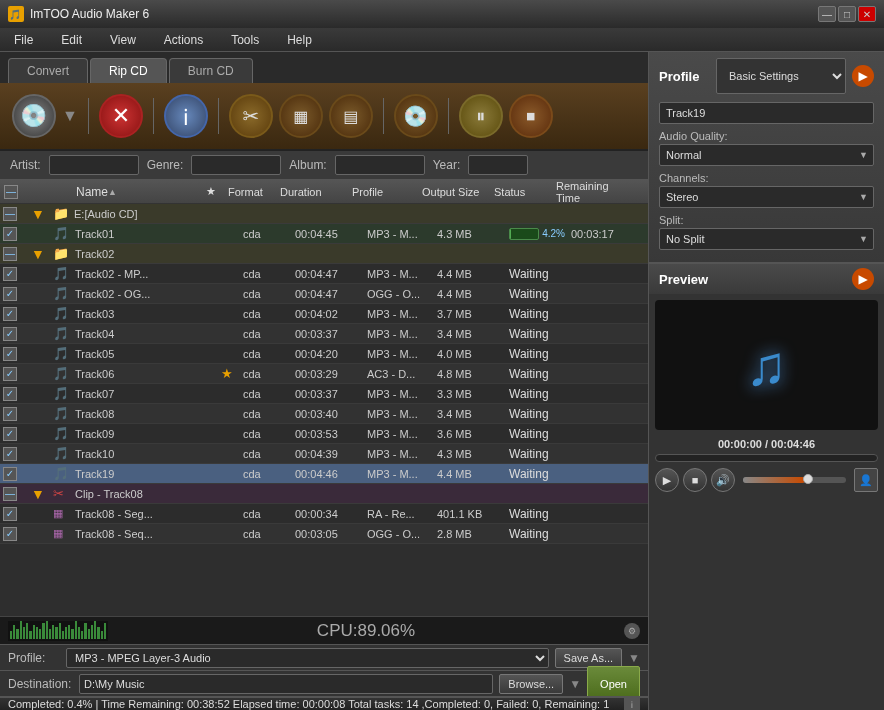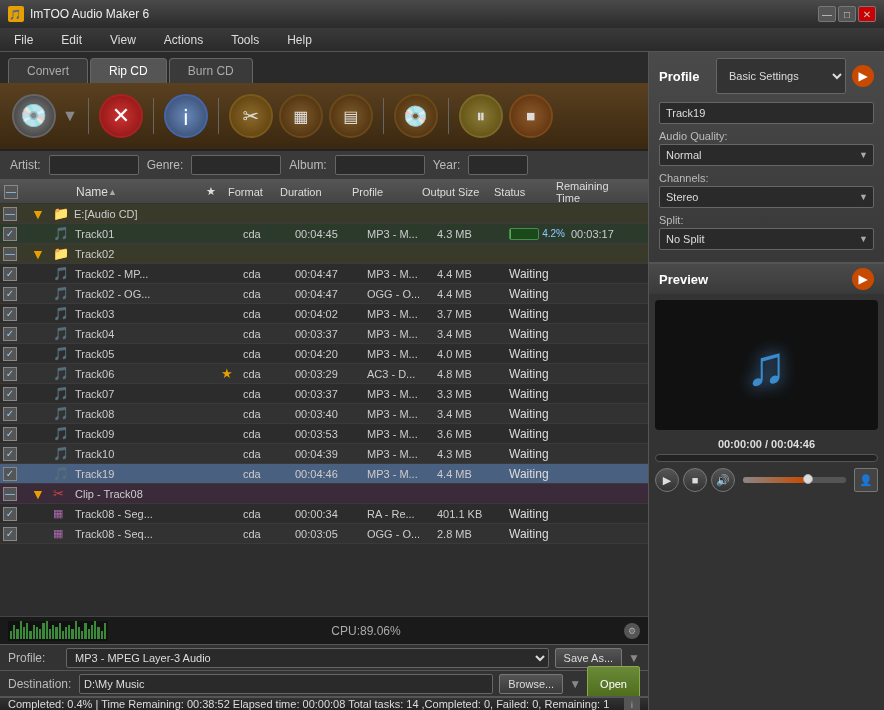--- a/index.html
+++ b/index.html
@@ -96,21 +96,21 @@
     .progress-fill { height: 100%; background: linear-gradient(to right, #3a8a3a, #6aca6a); }
     .progress-text { color: #8cf; font-size: 10px; }
     .status-waiting { color: #ddd; }
     .indent-1 { padding-left: 14px; }
     .indent-2 { padding-left: 28px; }
 
     
     .waveform-bar { height: 28px; background: #1a1a1a; border-top: 1px solid #444; display: flex; align-items: center; padding: 0 8px; justify-content: space-between; }
     .waveform { width: 100px; height: 20px; background: #111; display: flex; align-items: flex-end; gap: 1px; padding: 2px; }
     .wave-bar { width: 3px; background: #3a8a3a; }
-    .cpu-text { color: #aaa; font-size: 12px; }
+    .cpu-text { color: #aaa; font-size: 17px; }
     .cpu-icon { width: 16px; height: 16px; background: #555; border-radius: 50%; display: flex; align-items: center; justify-content: center; color: #aaa; font-size: 9px; }
 
     
     .profile-bar { height: 26px; background: #333; border-top: 1px solid #555; display: flex; align-items: center; padding: 0 8px; gap: 6px; }
     .profile-select { flex: 1; height: 20px; background: #2a2a2a; border: 1px solid #666; color: #ddd; padding: 0 4px; font-size: 11px; border-radius: 2px; }
     .profile-btn { height: 20px; background: linear-gradient(to bottom, #555, #3a3a3a); border: 1px solid #777; color: #ddd; padding: 0 8px; cursor: pointer; border-radius: 2px; font-size: 11px; }
     .dest-bar { height: 26px; background: #333; border-top: 1px solid #555; display: flex; align-items: center; padding: 0 8px; gap: 6px; }
     .dest-label { color: #bbb; font-size: 12px; min-width: 65px; }
     .dest-input { flex: 1; height: 20px; background: #2a2a2a; border: 1px solid #666; color: #ddd; padding: 0 4px; font-size: 11px; border-radius: 2px; }
     .dest-btn { height: 20px; background: linear-gradient(to bottom, #555, #3a3a3a); border: 1px solid #777; color: #ddd; padding: 0 8px; cursor: pointer; border-radius: 2px; font-size: 11px; }

